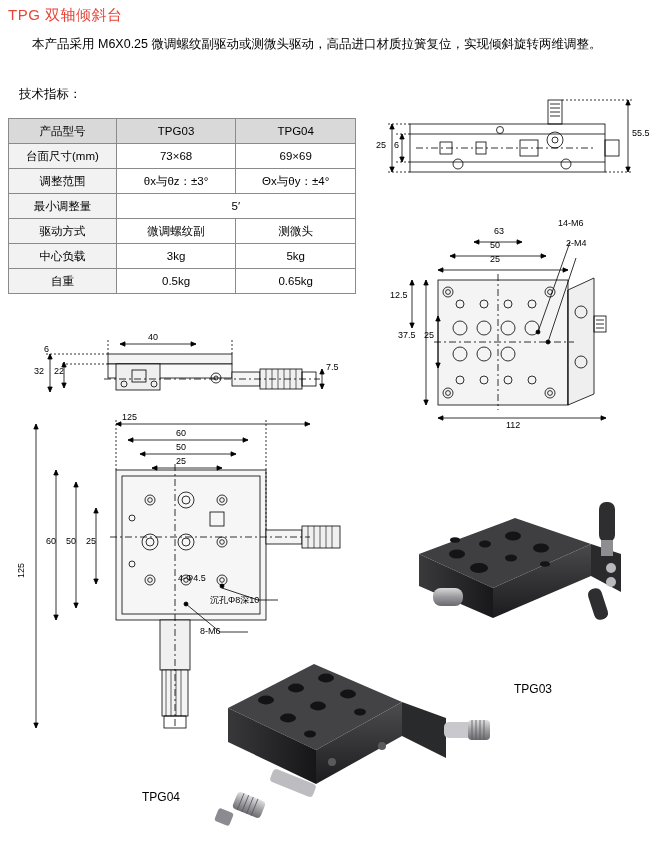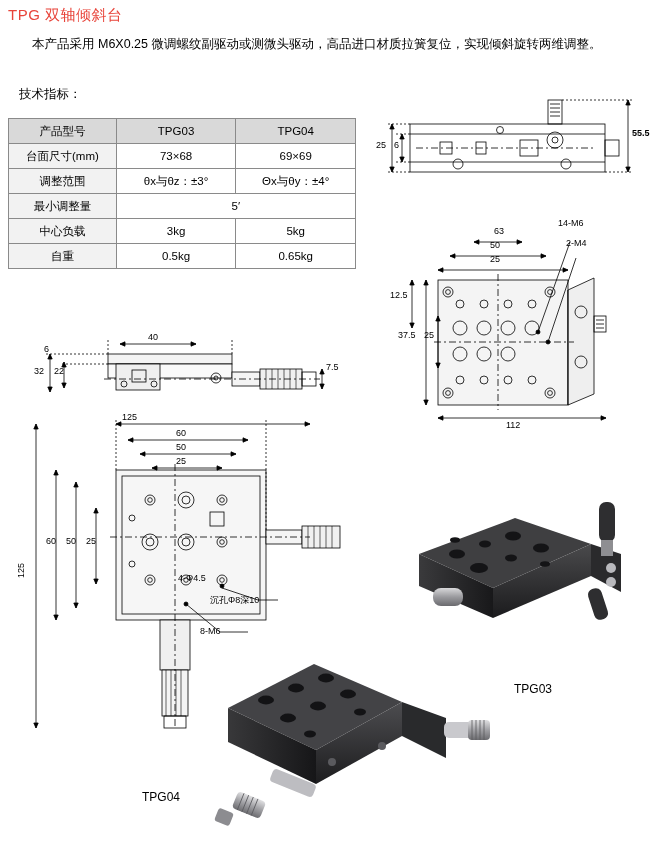--- a/index.html
+++ b/index.html
@@ -73,20 +73,25 @@
   <tr>
     <td class="k">调整范围</td>
     <td class="v">θx与θz：±3°</td>
     <td class="v">Θx与θy：±4°</td>
   </tr>
   <tr>
     <td class="k">最小调整量</td>
     <td class="v" colspan="2">5′</td>
   </tr>
   <tr>
+    <td class="k">驱动方式</td>
+    <td class="v">微调螺纹副</td>
+    <td class="v">测微头</td>
+  </tr>
+  <tr>
     <td class="k">中心负载</td>
     <td class="v">3kg</td>
     <td class="v">5kg</td>
   </tr>
   <tr>
     <td class="k">自重</td>
     <td class="v">0.5kg</td>
     <td class="v">0.65kg</td>
   </tr>
 </tbody>
@@ -133,21 +138,21 @@
 
       <line x1="248" y1="4" x2="248" y2="76"></line>
       <path d="M248 4 l-2.2 5 h4.4 z" fill="#000"></path>
       <path d="M248 76 l-2.2 -5 h4.4 z" fill="#000"></path>
       <line x1="182" y1="4" x2="252" y2="4" stroke-dasharray="2,2"></line>
       <line x1="225" y1="76" x2="252" y2="76" stroke-dasharray="2,2"></line>
     </g>
   </svg>
   <div class="lbl" style="left:-4px;top:44px;">25</div>
   <div class="lbl" style="left:14px;top:44px;">6</div>
-  <div class="lbl" style="left:252px;top:32px;font-weight:bold;">55.5</div>
+  <div class="lbl" style="left:252px;top:32px;">55.5</div>
 </div>
 
 <div class="dwg" style="left:398px;top:212px;width:250px;height:220px;">
   <svg width="250" height="220" viewBox="0 0 250 220">
     <g stroke="#000" fill="none" stroke-width="0.8">
 
       <rect x="40" y="68" width="130" height="125" fill="#f4f4f4"></rect>
 
       <path d="M170 78 L196 66 L196 182 L170 193 Z" fill="#efefef"></path>
       <line x1="170" y1="78" x2="170" y2="193"></line>

